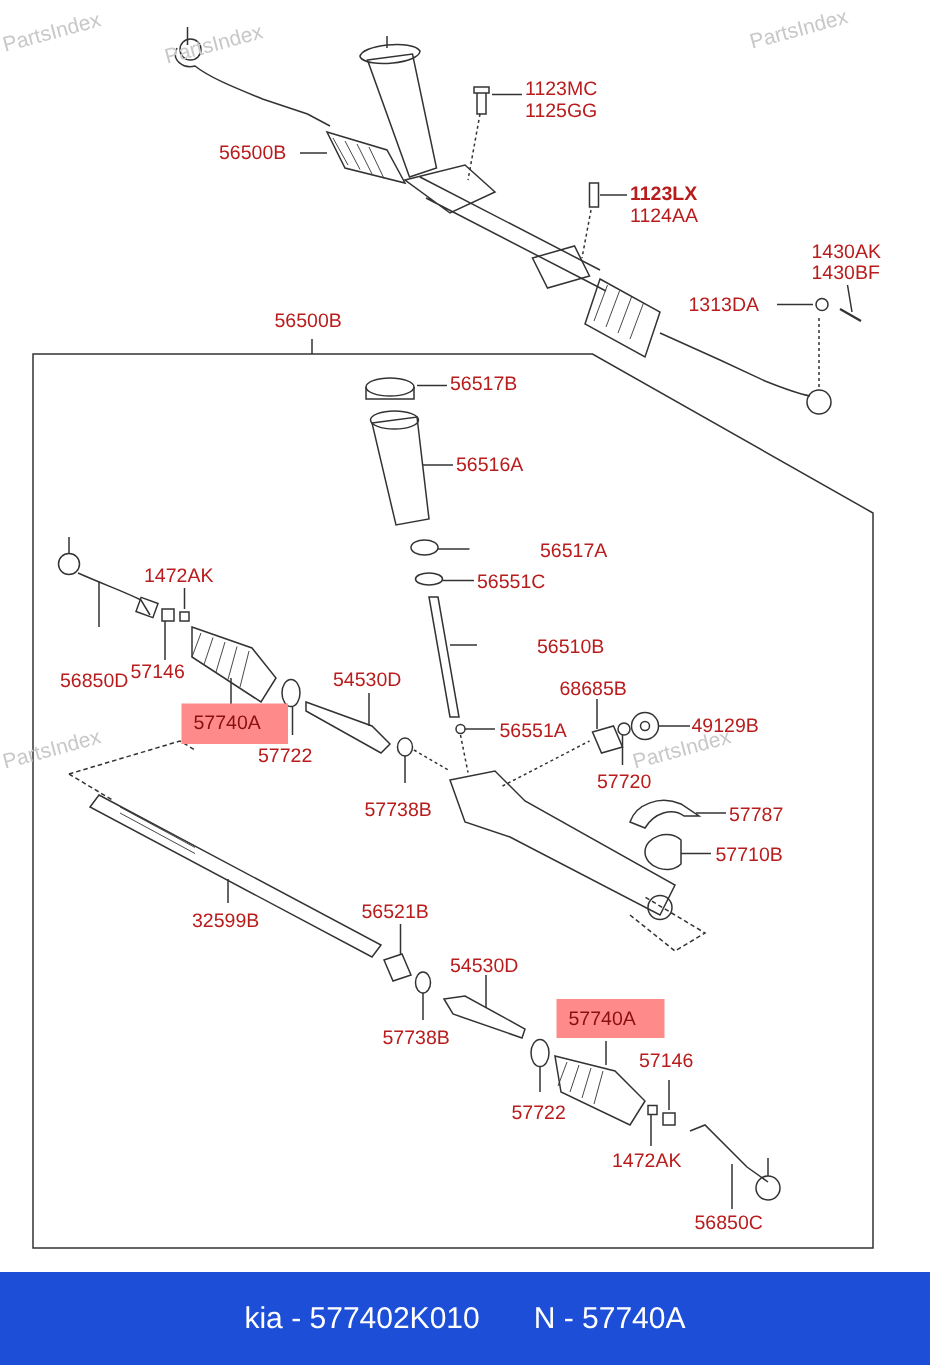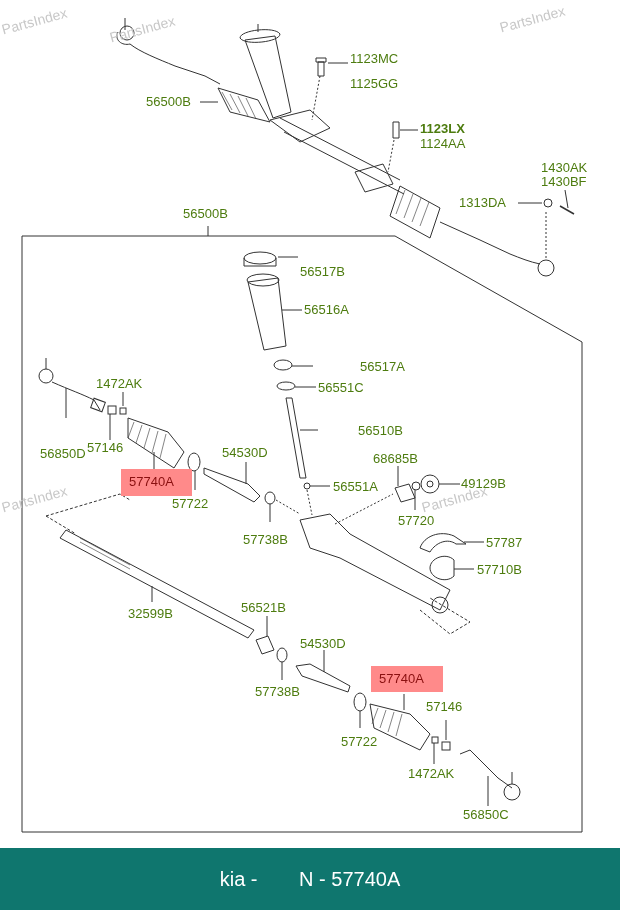--- a/index.html
+++ b/index.html
@@ -1,22 +1,22 @@
 <!DOCTYPE html>
 <html><head>
 <meta charset="utf-8">
 <style>
   html,body{margin:0;padding:0;background:#fff;}
   body{width:620px;height:910px;position:relative;overflow:hidden;font-family:"Liberation Sans",sans-serif;}
   #diagram{position:absolute;left:0;top:0;width:620px;height:848px;}
-  .lbl{position:absolute;font-size:13px;color:#4d7c0f;line-height:14px;white-space:nowrap;font-family:"Liberation Sans",sans-serif;}
+  .lbl{position:absolute;font-size:13px;color:#b91c1c;line-height:14px;white-space:nowrap;font-family:"Liberation Sans",sans-serif;}
   .hl{position:absolute;background:#ff8a8a;}
   .hl .lbl{color:#8a1010;position:static;display:block;}
   .wm{position:absolute;color:#c8c8c8;font-size:14px;transform:rotate(-15deg);transform-origin:left top;white-space:nowrap;}
-  #footer{position:absolute;left:0;top:848px;width:620px;height:62px;background:#0f766e;color:#fff;font-size:20px;display:flex;align-items:center;justify-content:center;}
+  #footer{position:absolute;left:0;top:848px;width:620px;height:62px;background:#1d4ed8;color:#fff;font-size:20px;display:flex;align-items:center;justify-content:center;}
   #footer span{display:inline-block;}
   #footer .gap{width:36px;}
   svg{position:absolute;left:0;top:0;}
 </style>
 </head>
 <body>
 
 <div id="diagram">
   <svg width="620" height="848" viewBox="0 0 620 848">
     <g fill="none" stroke="#333" stroke-width="1">
@@ -160,28 +160,28 @@
 
   <span class="wm" style="left:0px;top:22px;">PartsIndex</span>
   <span class="wm" style="left:108px;top:30px;">PartsIndex</span>
   <span class="wm" style="left:0px;top:500px;">PartsIndex</span>
   <span class="wm" style="left:498px;top:20px;">PartsIndex</span>
   <span class="wm" style="left:420px;top:500px;">PartsIndex</span>
 
   <span class="lbl" style="left:146px;top:95px;">56500B</span>
   <span class="lbl" style="left:183px;top:207px;">56500B</span>
   <span class="lbl" style="left:350px;top:52px;">1123MC</span>
-  <span class="lbl" style="left:350px;top:77px;">1125GG</span>
+  <span class="lbl" style="left:350px;top:67px;">1125GG</span>
   <span class="lbl" style="left:420px;top:122px;font-weight:bold;">1123LX</span>
   <span class="lbl" style="left:420px;top:137px;">1124AA</span>
   <span class="lbl" style="left:541px;top:161px;">1430AK</span>
   <span class="lbl" style="left:541px;top:175px;">1430BF</span>
   <span class="lbl" style="left:459px;top:196px;">1313DA</span>
 
-  <span class="lbl" style="left:300px;top:265px;">56517B</span>
+  <span class="lbl" style="left:300px;top:249px;">56517B</span>
   <span class="lbl" style="left:304px;top:303px;">56516A</span>
   <span class="lbl" style="left:315px;top:360px;margin-left:45px;">56517A</span>
   <span class="lbl" style="left:318px;top:381px;">56551C</span>
   <span class="lbl" style="left:322px;top:424px;margin-left:36px;">56510B</span>
   <span class="lbl" style="left:333px;top:480px;">56551A</span>
   <span class="lbl" style="left:373px;top:452px;">68685B</span>
   <span class="lbl" style="left:461px;top:477px;">49129B</span>
   <span class="lbl" style="left:398px;top:514px;">57720</span>
   <span class="lbl" style="left:486px;top:536px;">57787</span>
   <span class="lbl" style="left:477px;top:563px;">57710B</span>
@@ -207,19 +207,20 @@
   <span class="lbl" style="left:341px;top:735px;">57722</span>
   <span class="lbl" style="left:408px;top:767px;">1472AK</span>
   <span class="lbl" style="left:463px;top:808px;">56850C</span>
 </div>
 
 <div id="footer">
   <span>kia</span>
   <span>&nbsp;</span>
   <span>-</span>
   <span>&nbsp;</span>
+  <span>577402K010</span>
   <span class="gap"></span>
   <span>N</span>
   <span>&nbsp;</span>
   <span>-</span>
   <span>&nbsp;</span>
   <span>57740A</span>
 </div>
 
 </body></html>

